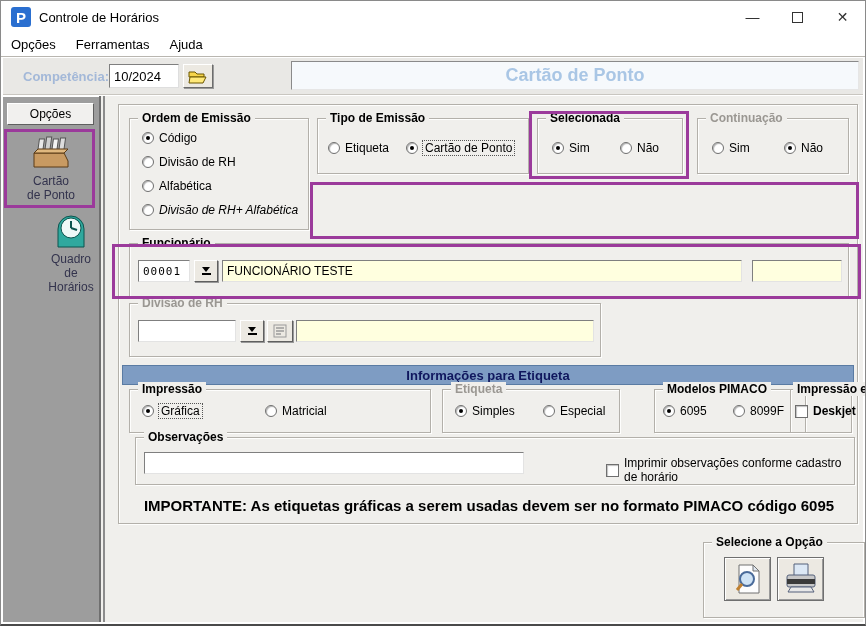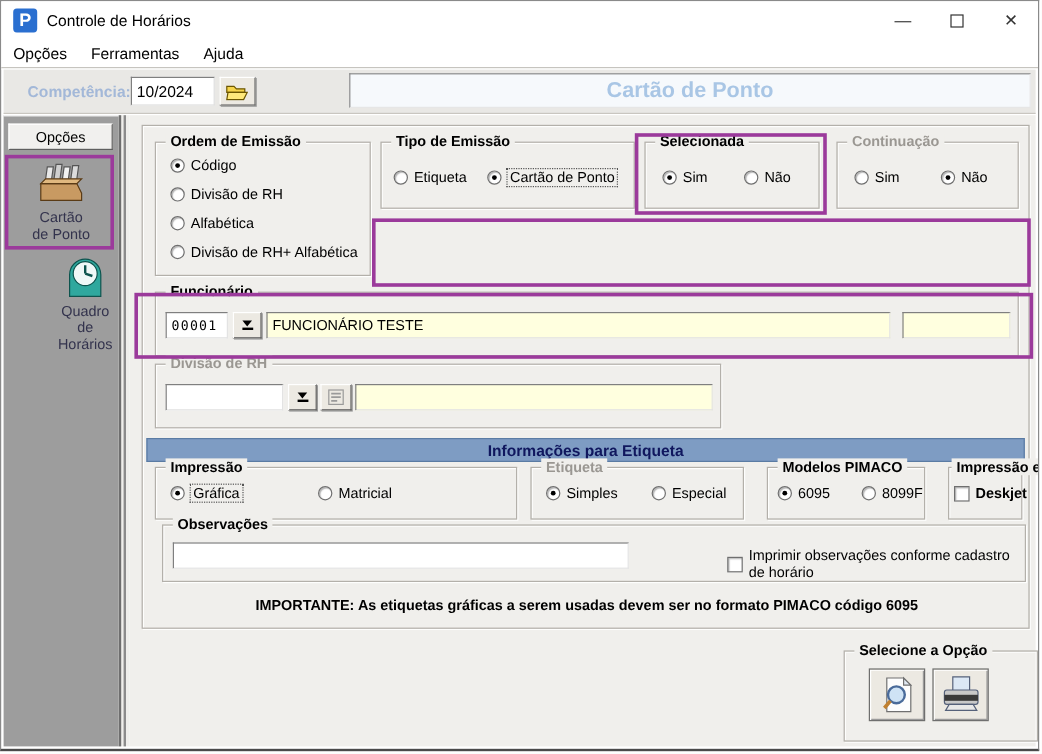--- a/index.html
+++ b/index.html
@@ -55,21 +55,21 @@
   .fld.code { font-family:"DejaVu Sans Mono", monospace; font-size:11px; letter-spacing:1px; }
   .fld.yellow { background:#ffffdf; }
   .lookup { background:#ece9e2; border:1px solid #fff; border-right-color:#5f5f5f; border-bottom-color:#5f5f5f; box-shadow:1px 1px 0 #999; display:flex; flex-direction:column; align-items:center; justify-content:center; }
   .lk-tri { width:0; height:0; border-left:4px solid transparent; border-right:4px solid transparent; border-top:5px solid #000; }
   .lk-bar { width:9px; height:2px; background:#000; margin-top:1px; }
   .iconbtn { background:#ece9e2; border:1px solid #fff; border-right-color:#5f5f5f; border-bottom-color:#5f5f5f; box-shadow:1px 1px 0 #999; display:flex; align-items:center; justify-content:center; }
 
   
   .infohdr { position:absolute; left:3px; top:260px; width:732px; height:20px; background:#7e9cc3; border:1px solid #5a7ba3; display:flex; align-items:center; justify-content:center; font-size:13px; font-weight:bold; color:#10175e; }
 
-  .importante { position:absolute; left:10px; top:392px; width:720px; text-align:center; font-size:12px; font-weight:bold; color:#000; }
+  .importante { position:absolute; left:10px; top:392px; width:720px; text-align:center; font-size:15px; font-weight:bold; color:#000; }
 
   
   .actbtn { width:47px; height:44px; background:#ece9e2; border:1px solid #6f6f6f; box-shadow:inset 1px 1px 0 #fff, inset -1px -1px 0 #9a9a9a; display:flex; align-items:center; justify-content:center; }
 
   
   .annot { position:absolute; border:3px solid #9b3a9b; background:transparent; pointer-events:none; }
 </style>
 </head>
 <body>
 
@@ -157,21 +157,21 @@
             <span>Código</span>
         </div>
         <div class="radio-row" style="left:12px; top:36px;">
           <span class="radio"></span>
             <span>Divisão de RH</span>
         </div>
         <div class="radio-row" style="left:12px; top:60px;">
           <span class="radio"></span>
             <span>Alfabética</span>
         </div>
-        <div class="radio-row" style="left:12px; top:84px;">
+        <div class="radio-row" style="left:12px; top:84px;font-style:italic;">
           <span class="radio"></span>
             <span>Divisão de RH+ Alfabética</span>
         </div>
       </div>
 
       <div class="grp" style="left:198px; top:13px; width:212px; height:56px;">
         <div class="grp-title">Tipo de Emissão</div>
         <div class="radio-row" style="left:10px; top:22px;">
           <span class="radio"></span>
             <span>Etiqueta</span>
@@ -253,21 +253,21 @@
         <div class="radio-row" style="left:12px; top:14px;">
           <span class="radio sel"></span>
             <span>Simples</span>
         </div>
         <div class="radio-row" style="left:100px; top:14px;">
           <span class="radio"></span>
             <span>Especial</span>
         </div>
       </div>
 
-      <div class="grp" style="left:520px; top:284px; width:132px; height:44px;">
+      <div class="grp" style="left:535px; top:284px; width:152px; height:44px;">
         <div class="grp-title">Modelos PIMACO</div>
         <div class="radio-row" style="left:8px; top:14px;">
           <span class="radio sel"></span>
             <span>6095</span>
         </div>
         <div class="radio-row" style="left:78px; top:14px;">
           <span class="radio"></span>
             <span>8099F</span>
         </div>
       </div>

